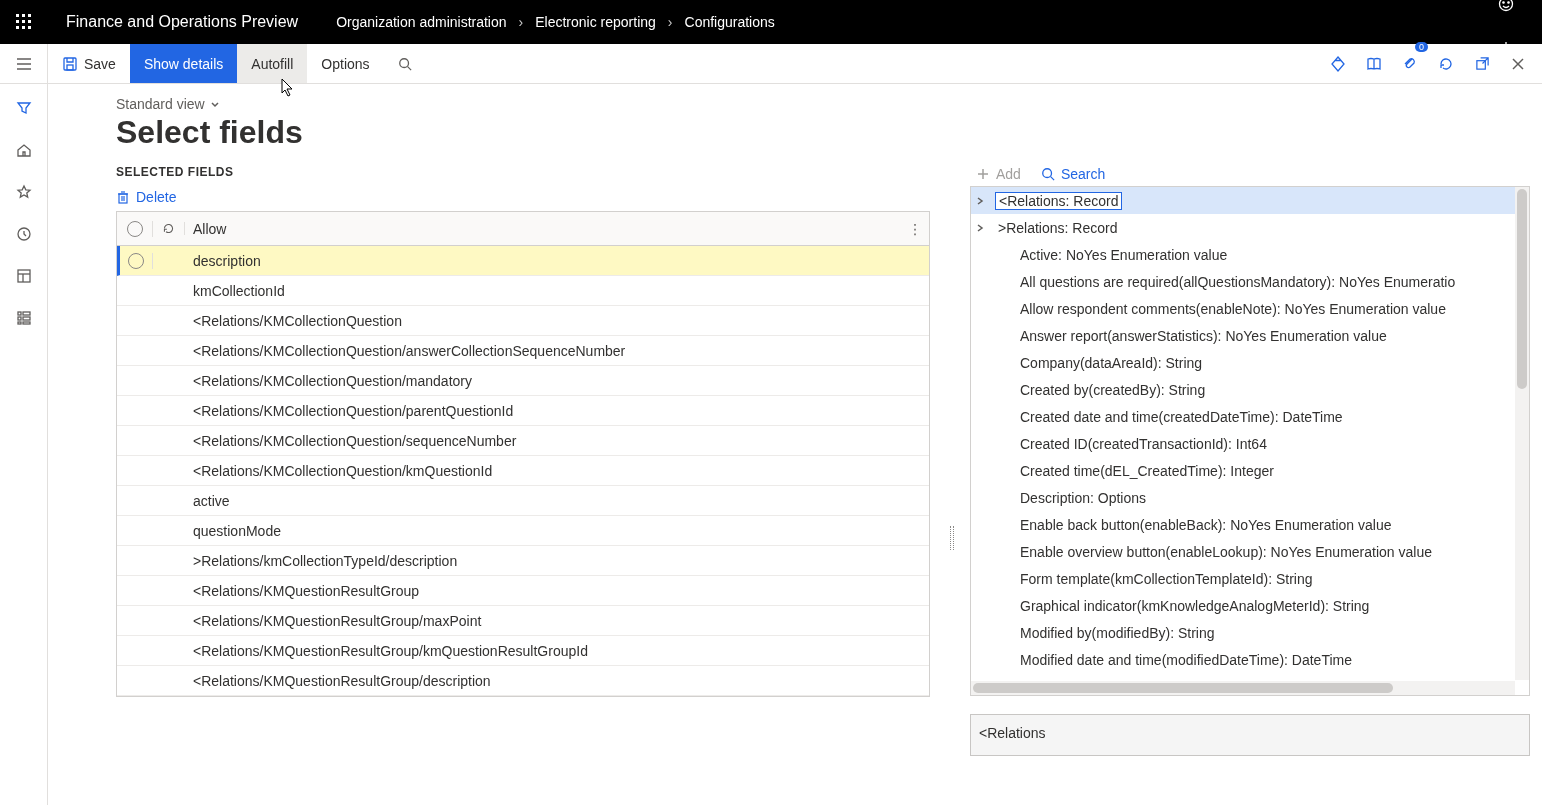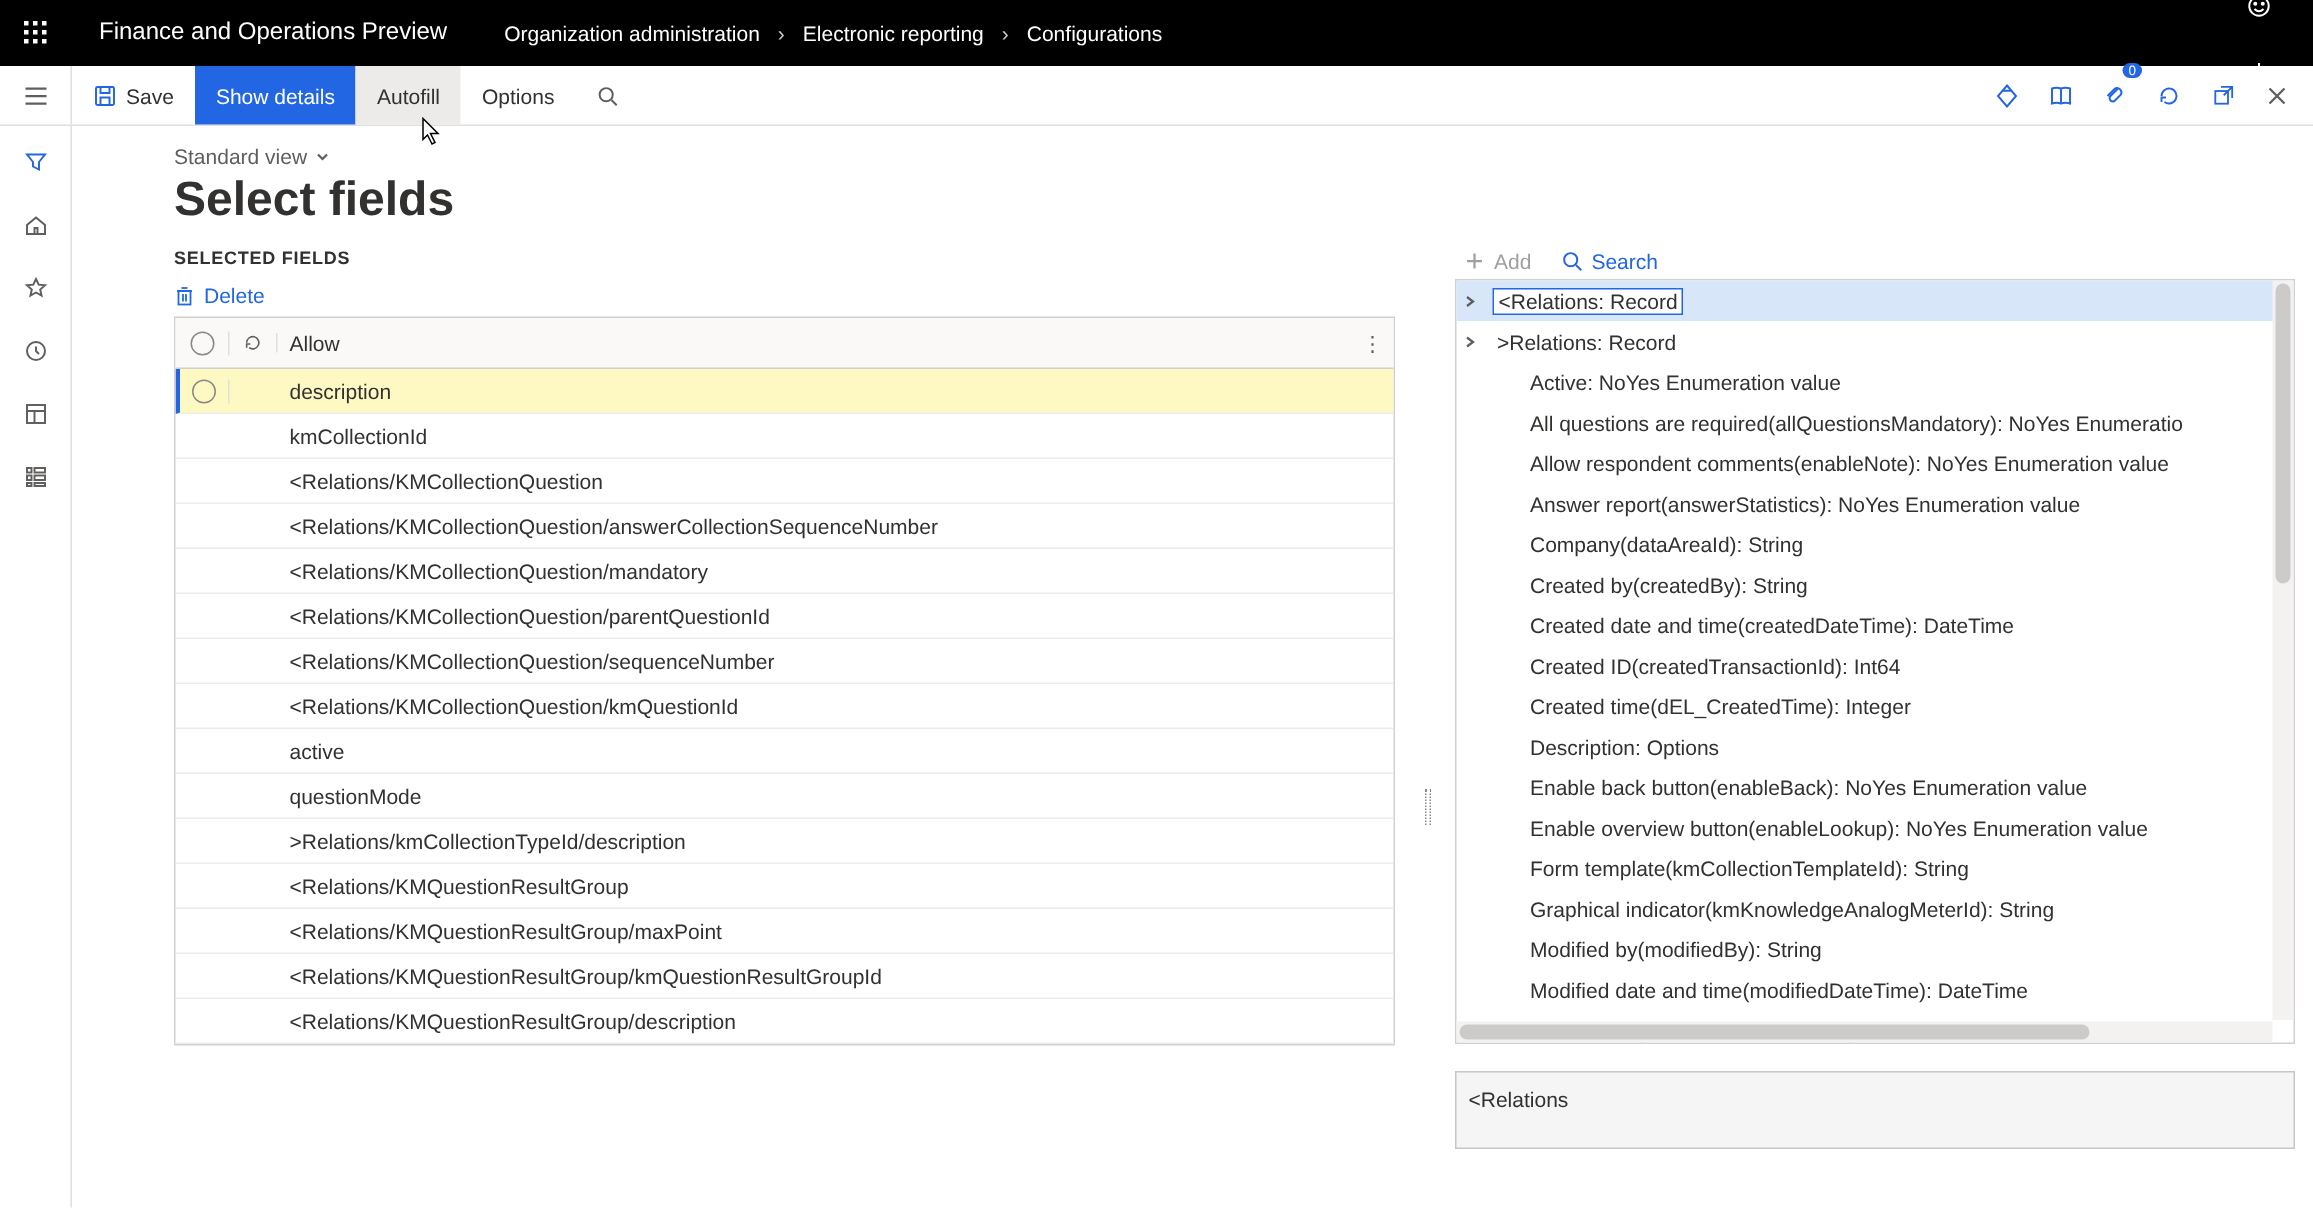--- a/index.html
+++ b/index.html
@@ -71,21 +71,21 @@
 .tree-item.selected { background: #D8E6FA; }
 .tree-item .chev { width: 20px; color: #605e5c; }
 .tree-item .label { padding: 0 3px; }
 .tree-item.selected .label { border: 1px solid #2266E3; background:#fff; }
 .tree-item.indent .label-wrap { padding-left: 22px; }
 .vscroll { position:absolute; right:0; top:0; bottom:15px; width: 14px; background:#f3f2f1;}
 .vthumb { position:absolute; left:2px; right:2px; top:2px; height: 200px; background:#cdcbc9; border-radius:5px;}
 .hscroll { position:absolute; left:0; right:14px; bottom:0; height: 14px; background:#f3f2f1;}
 .hthumb { position:absolute; top:2px; bottom:2px; left:2px; width: 420px; background:#cdcbc9; border-radius:5px;}
 
-.detail-box { margin-top: 18px; border: 1px solid #c8c6c4; background: #f5f5f5; padding: 10px 8px; height: 52px; }
+.detail-box { margin-top: 18px; border: 1px solid #c8c6c4; background: #f5f5f5; padding: 10px 8px; height: 42px; }
 
 svg { display: block; }
 
 .cursor-img { position: absolute; top: 78px; left: 278px; width: 18px; height: 22px; pointer-events:none; z-index:100;}
 </style>
 </head>
 <body>
 
 <div class="topbar">
   <div class="waffle">

